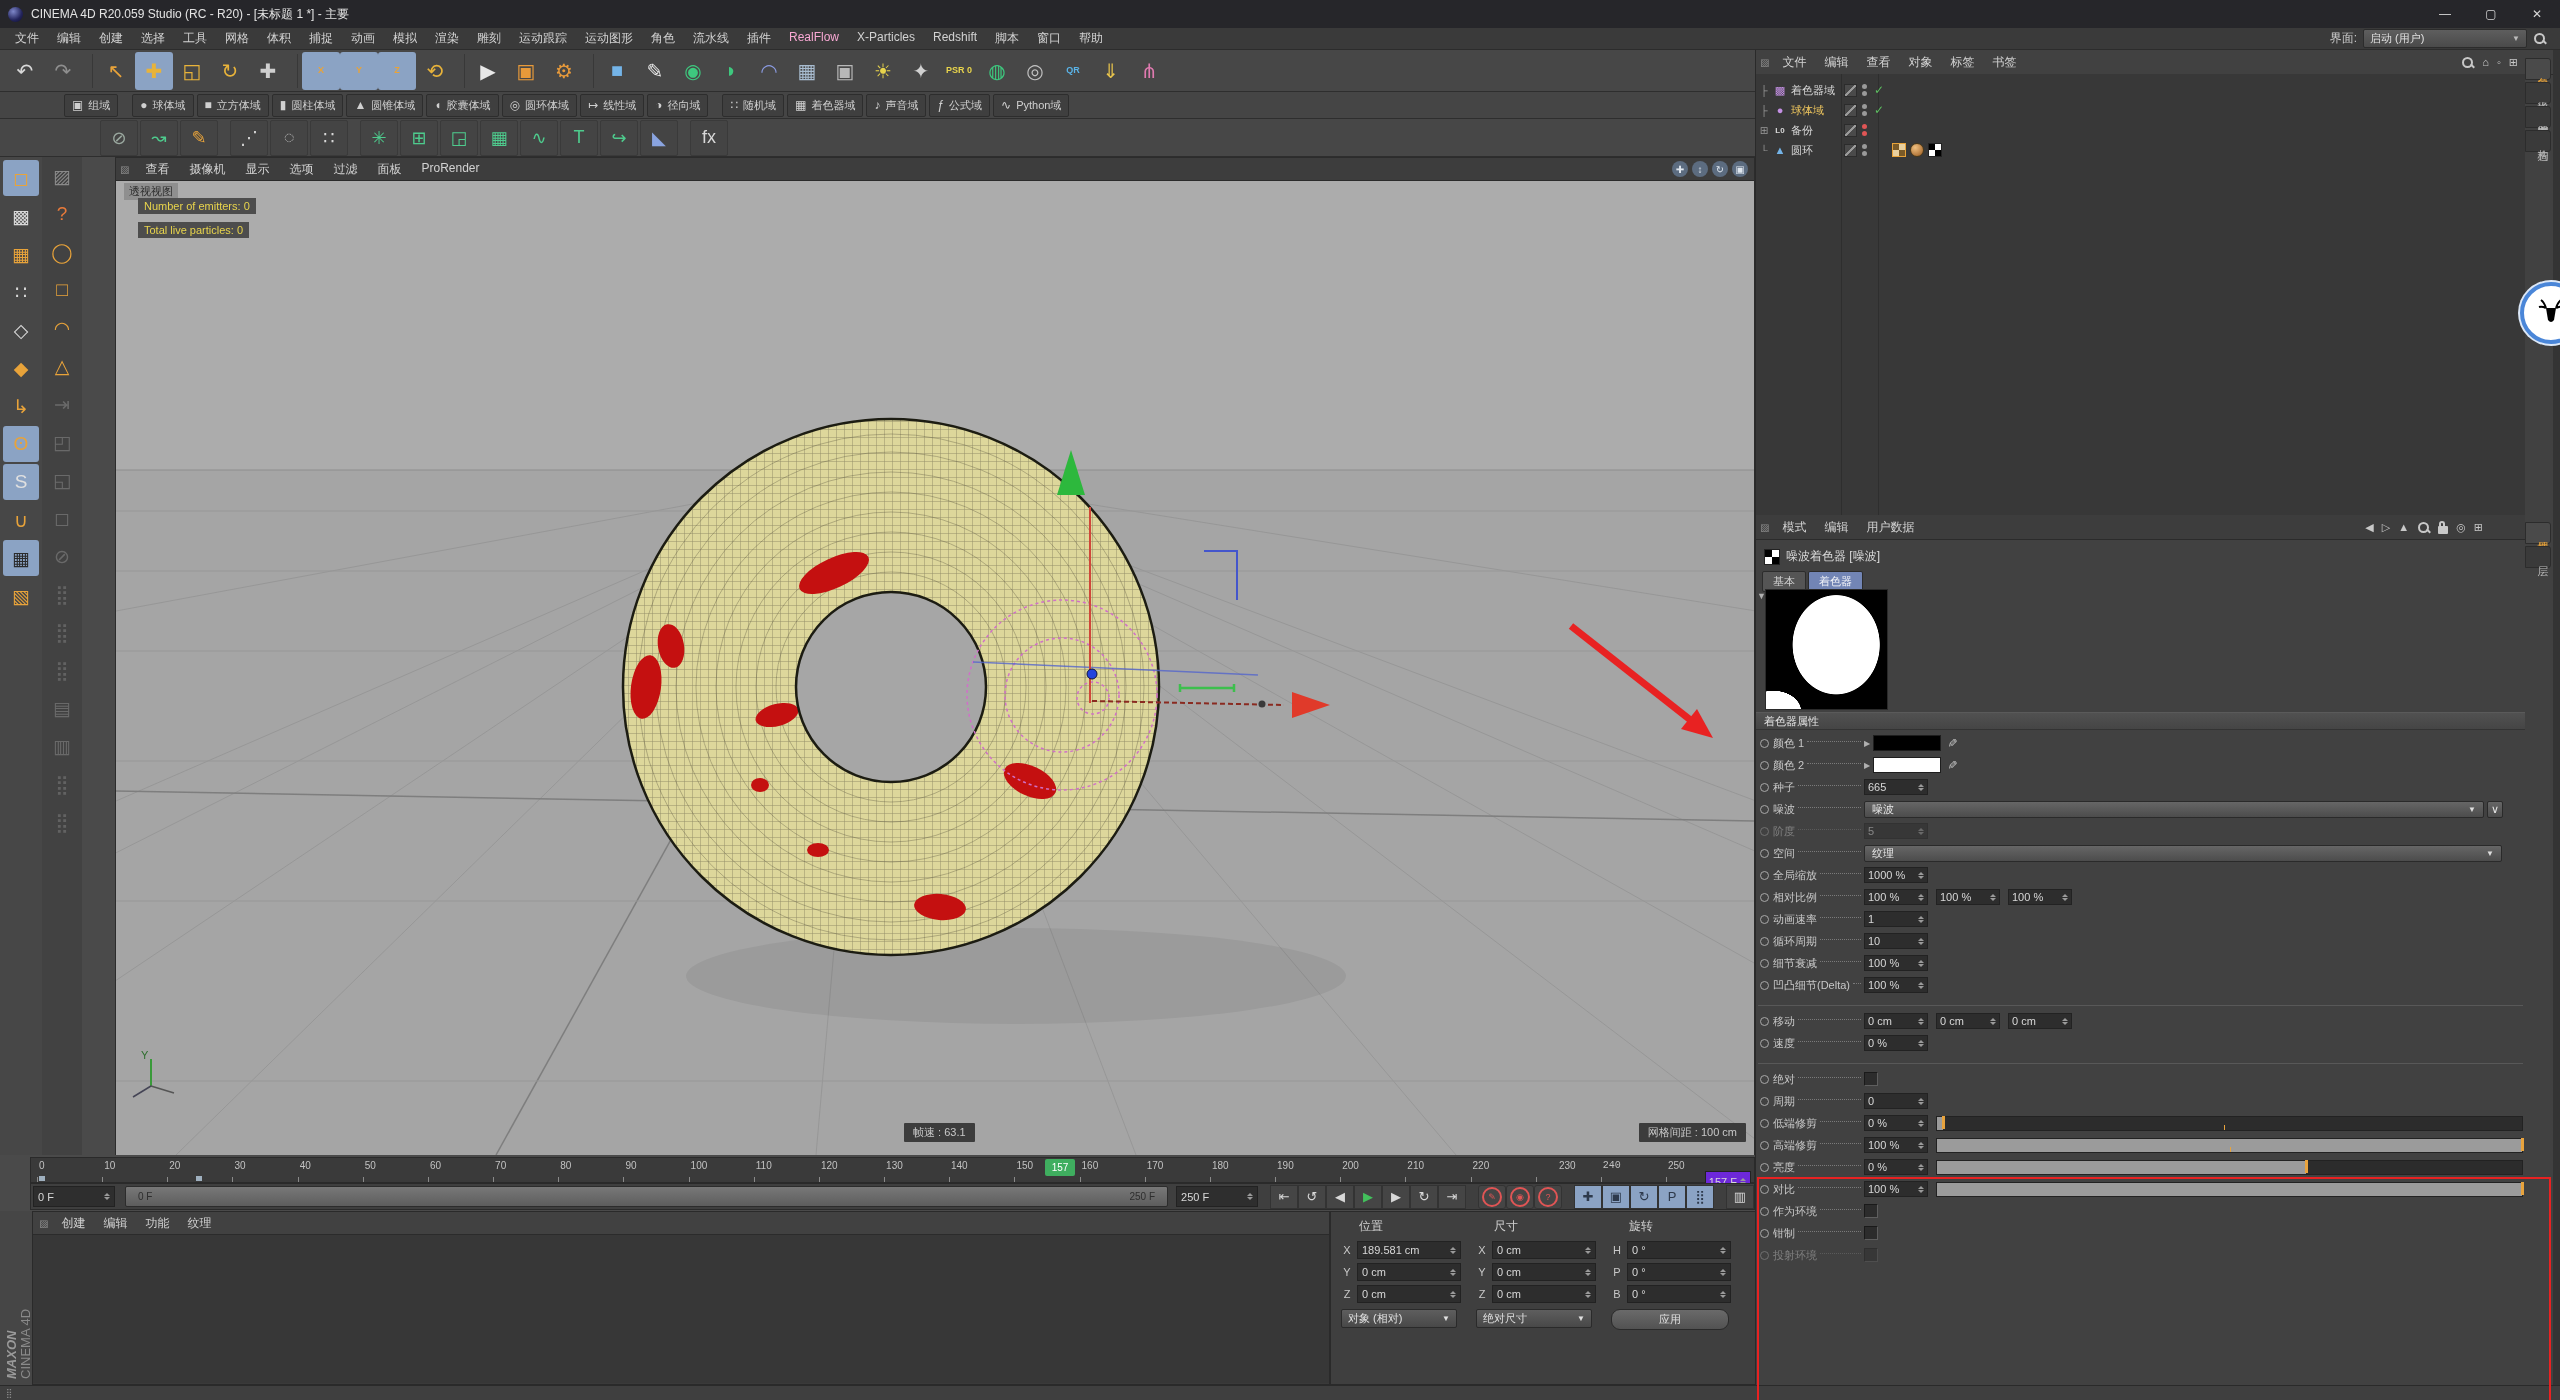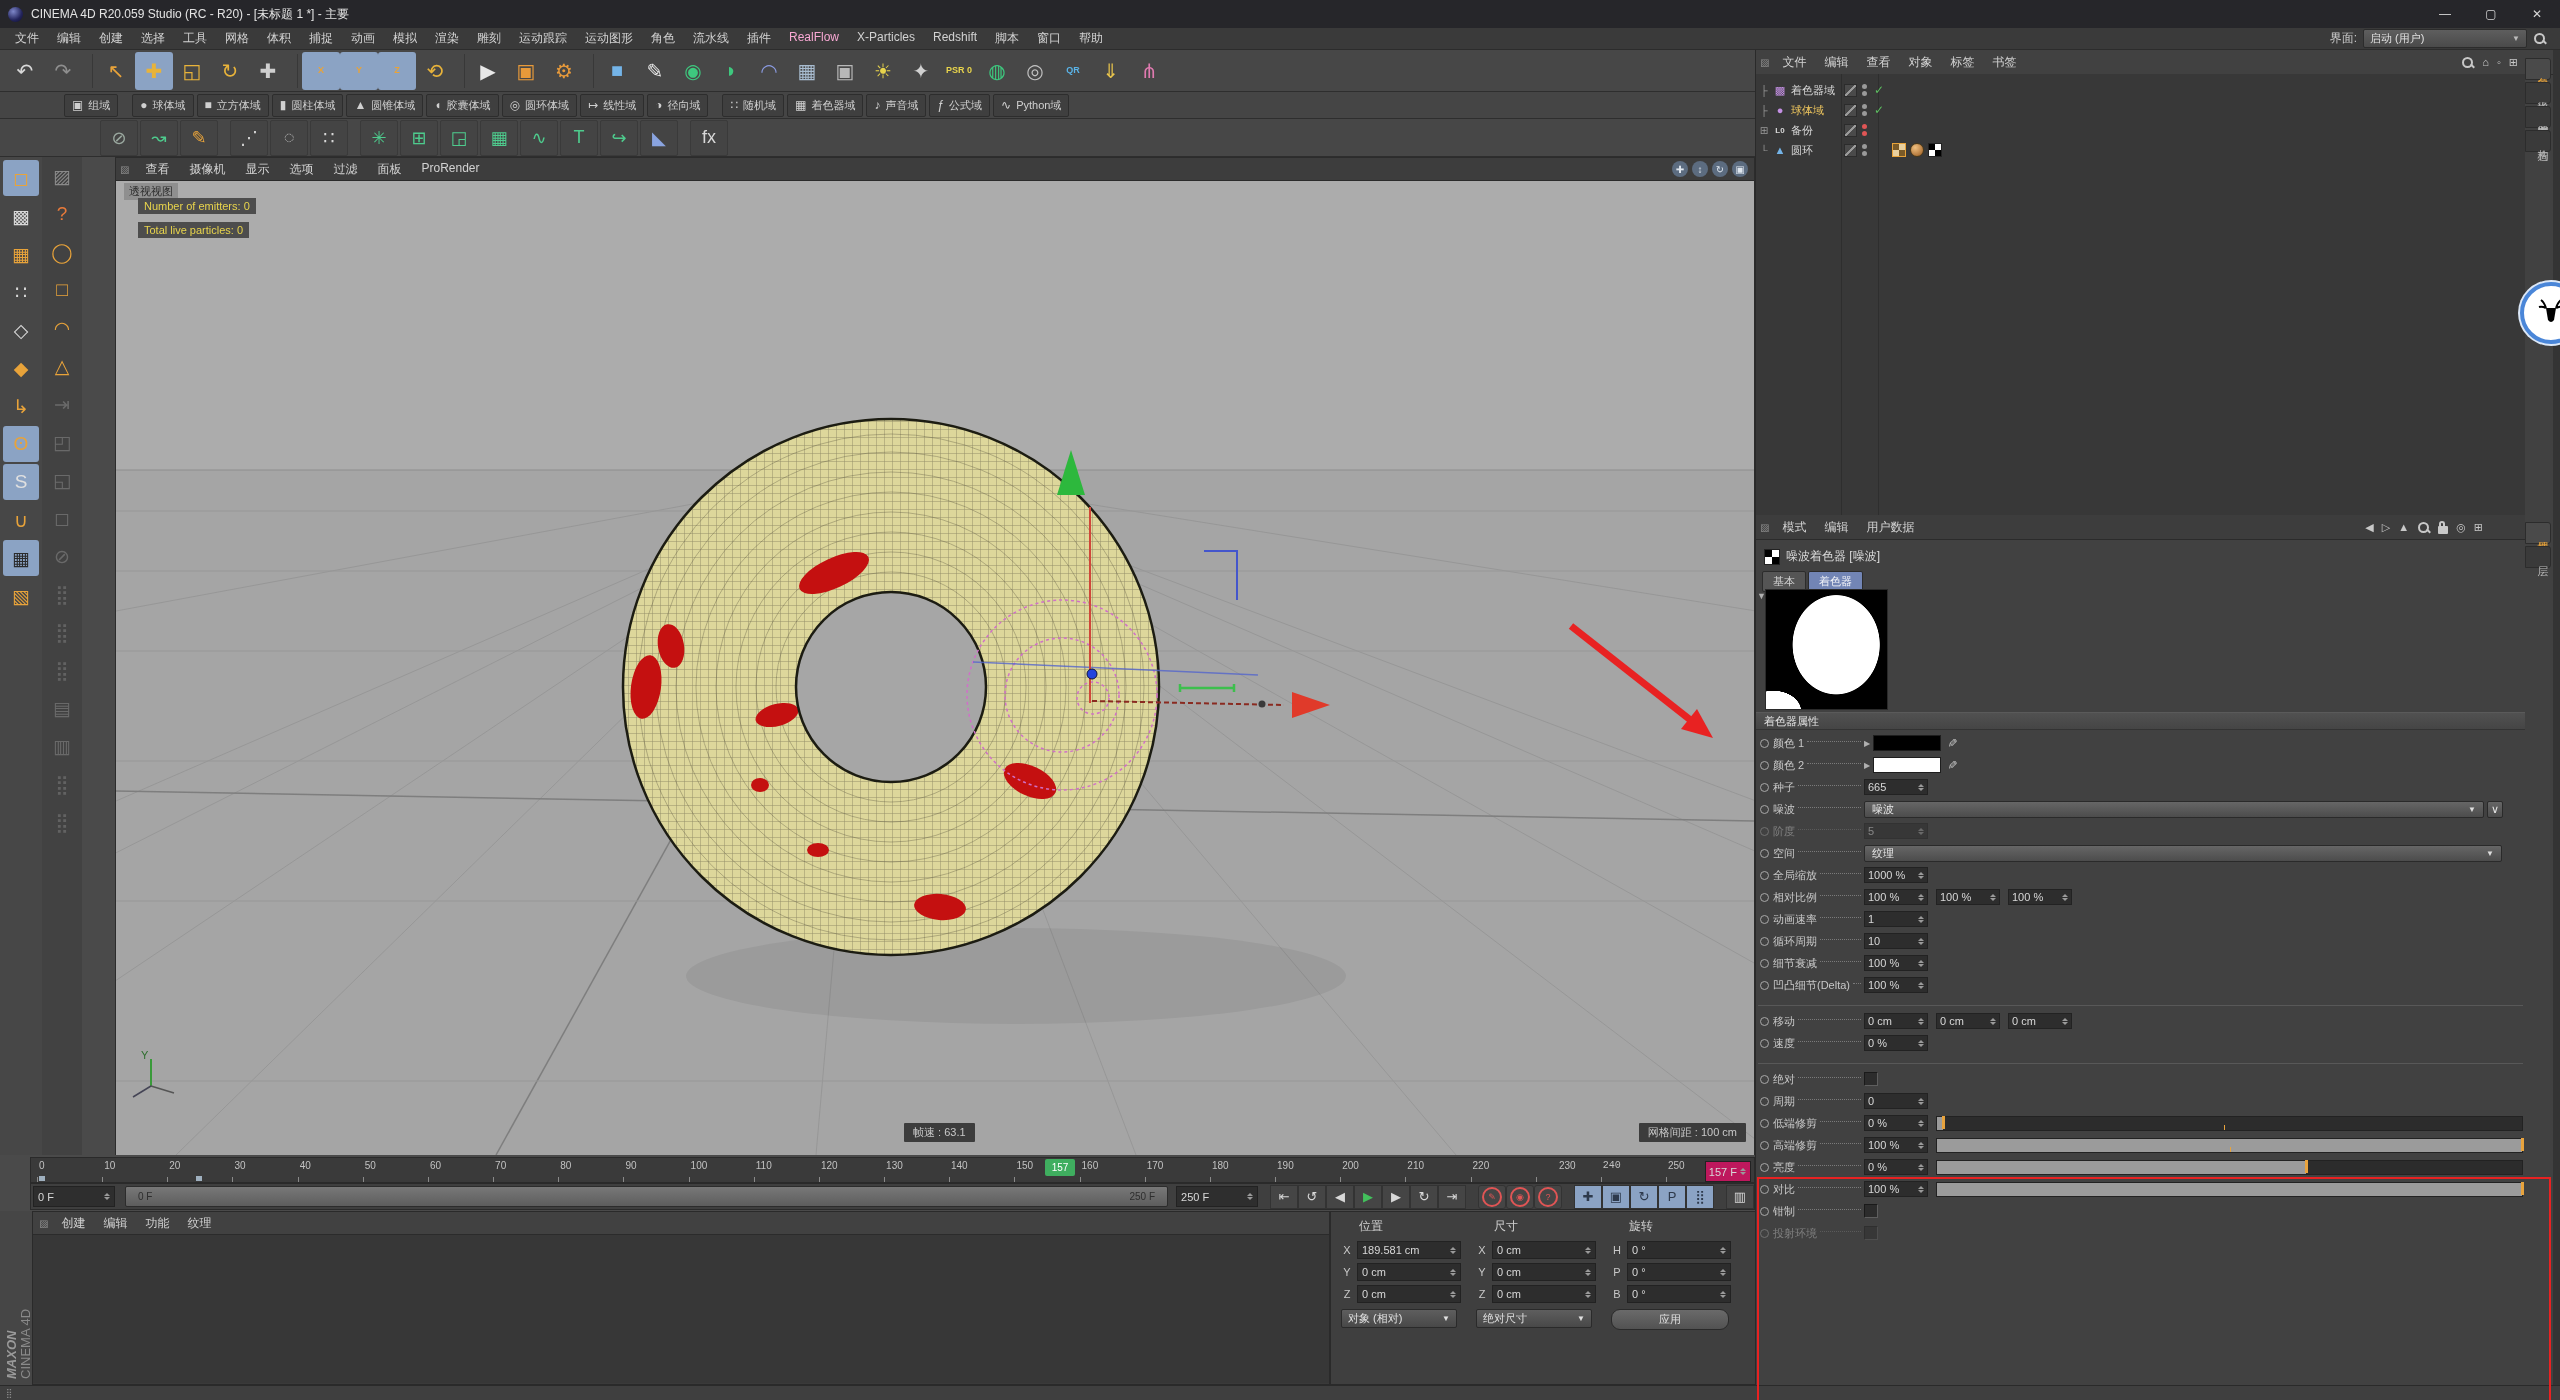--- a/index.html
+++ b/index.html
@@ -61,21 +61,21 @@
   .vtip{position:absolute;left:22px;background:#4d4d4d;color:#e8d44c;font-size:11px;padding:2px 6px;}
   .vinfo{position:absolute;background:#3c3c3c;color:#c8c8c8;font-size:11px;padding:2px 9px;border-radius:1px;}
   
   #timeline{left:30px;top:1157px;width:1725px;height:26px;background:#3a3a3a;border:1px solid #2a2a2a;box-sizing:border-box;}
   #ruler{position:relative;width:1668px;height:24px;overflow:hidden;}
   .tick-label{position:absolute;top:2px;font-size:10px;color:#c2c2c2;}
   .tick-mark{position:absolute;bottom:0;width:1px;height:5px;background:#8a8a8a;}
   #playhead{position:absolute;top:1px;height:17px;width:30px;background:#3fae5f;border-radius:2px;color:#fff;
             font-size:10px;display:flex;align-items:center;justify-content:center;}
   .rmarker{position:absolute;bottom:1px;width:6px;height:5px;background:#9fb0bf;}
-  #curframe{position:absolute;left:1674px;top:3px;width:46px;height:21px;background:#be185d;border:1px solid #222;
+  #curframe{position:absolute;left:1674px;top:13px;width:46px;height:21px;background:#6d28d9;border:1px solid #222;
             color:#d8d8d8;font-size:11px;display:flex;align-items:center;justify-content:flex-end;padding-right:4px;box-sizing:border-box;}
   
   #transport{left:30px;top:1183px;width:1725px;height:27px;background:#3f3f3f;border:1px solid #2a2a2a;box-sizing:border-box;
              display:flex;align-items:center;}
   .spinbox{height:21px;background:#2e2e2e;border:1px solid #222;color:#d8d8d8;font-size:11px;display:flex;align-items:center;
            padding:0 4px;box-sizing:border-box;}
   #rangebar{position:relative;height:19px;background:linear-gradient(#787878,#5d5d5d);border:1px solid #2c2c2c;border-radius:2px;
             color:#2e2e2e;font-size:10px;display:flex;align-items:center;justify-content:space-between;padding:0 12px;}
   .tpbtn{width:26px;height:22px;display:flex;align-items:center;justify-content:center;font-size:13px;color:#d8d8d8;
          border:1px solid #333;background:#454545;flex:none;}
@@ -1320,20 +1320,28 @@
               </span>
             </div>
             <div class="slider">
               <div class="fill" style="width: 100%;"></div>
               <div class="hd" style="left: calc(100% - 1px);"></div>
             </div>
           </div>
           <div class="attr-row">
             <div class="attr-label">
               <span class="ring"></span>
+              <span class="lt">作为环境</span>
+              <span class="leader"></span>
+            </div>
+            <span class="cbx"></span>
+          </div>
+          <div class="attr-row">
+            <div class="attr-label">
+              <span class="ring"></span>
               <span class="lt">钳制</span>
               <span class="leader"></span>
             </div>
             <span class="cbx"></span>
           </div>
           <div class="attr-row dis">
             <div class="attr-label">
               <span class="ring"></span>
               <span class="lt">投射环境</span>
               <span class="leader"></span>

